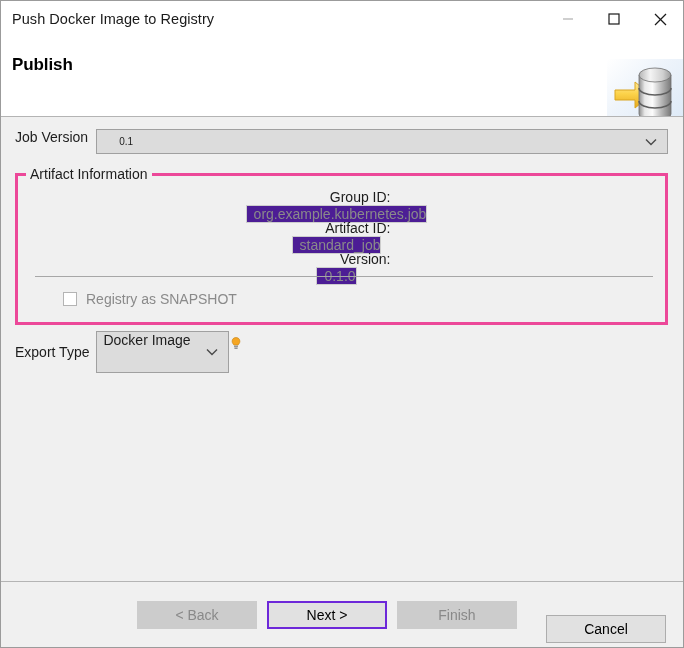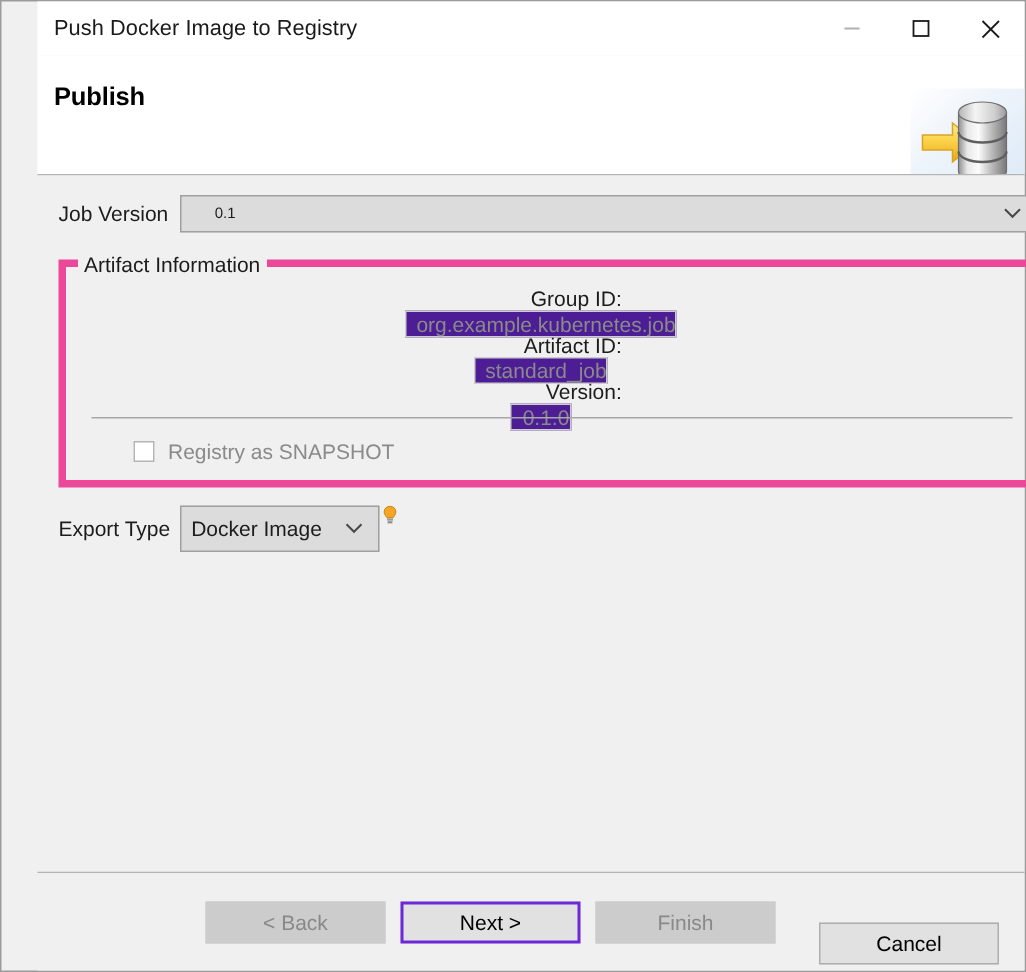--- a/index.html
+++ b/index.html
@@ -17,21 +17,20 @@
 
   #dialog {
     position: relative;
     width: 684px;
     height: 648px;
     box-sizing: border-box;
     border: 1px solid #9b9b9b;
     background: #f0f0f0;
     display: flex;
     flex-direction: column;
-    padding-left: 24px;
   }
 
   
   .titlebar {
     height: 36px;
     background: #ffffff;
     display: flex;
     align-items: center;
     flex: 0 0 auto;
     position: relative;
@@ -91,21 +90,20 @@
   }
 
   
   .jobversion-row {
     position: absolute;
     left: 0;
     top: 12px;
     width: 684px;
     height: 26px;
     display: flex;
-    align-items: center;
   }
   .jobversion-label {
     font-size: 14px;
     color: #1c1c1c;
     padding-left: 14px;
     padding-right: 8px;
     white-space: nowrap;
   }
   .combo-wide {
     flex: 1 1 auto;
@@ -133,21 +131,21 @@
   .combo-arrow svg { display:block; }
 
   
   .groupbox {
     position: absolute;
     left: 14px;
     top: 56px;
     width: 653px;
     height: 152px;
     box-sizing: border-box;
-    border: 5px solid #ec4899;
+    border: 3px solid #ec4899;
     background: transparent;
   }
   .groupbox-title {
     position: absolute;
     left: 8px;
     top: -10px;
     background: #f0f0f0;
     padding: 0 4px;
     font-size: 14px;
     color: #1c1c1c;
@@ -233,26 +231,25 @@
   }
   .export-label {
     font-size: 14px;
     color: #1c1c1c;
     padding-left: 14px;
     padding-right: 7px;
     white-space: nowrap;
   }
   .combo-small {
     width: 133px;
-    height: 31px;
+    height: 42px;
     box-sizing: border-box;
     background: #dcdcdc;
     border: 1px solid #a0a0a0;
     display: flex;
-    align-items: center;
     position: relative;
   }
   .combo-small .combo-value {
     font-size: 14px;
     color: #1c1c1c;
     padding-left: 6px;
   }
   .hint-bulb {
     margin-left: 2px;
     margin-bottom: 16px;

